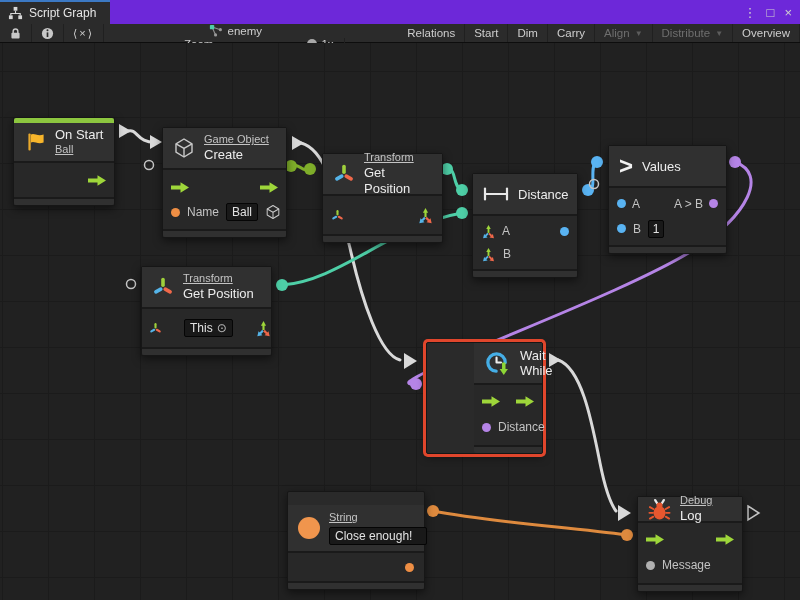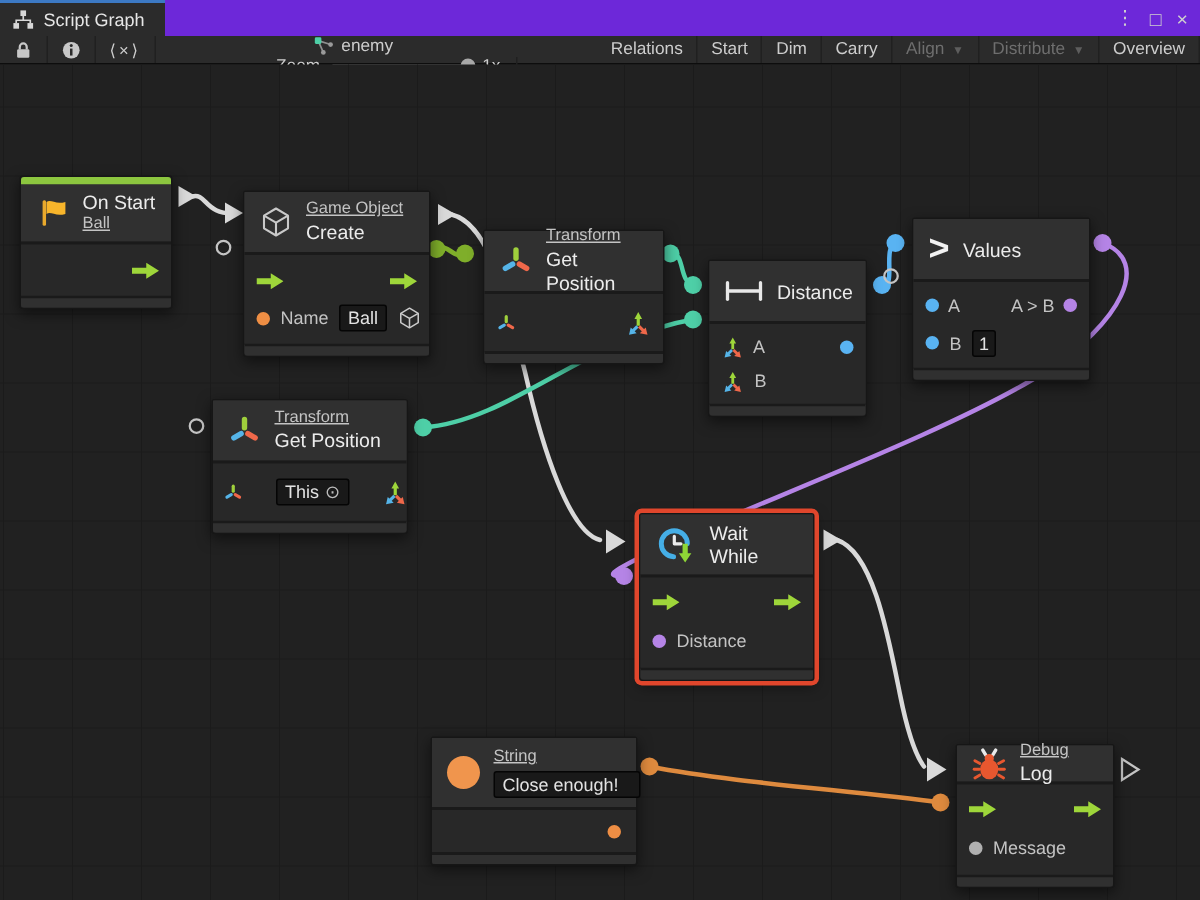--- a/index.html
+++ b/index.html
@@ -38,21 +38,21 @@
   
   #canvas { position:absolute; left:0; top:43px; width:800px; height:557px; background:#212121;
     background-image:linear-gradient(#1b1b1b 1px, transparent 1px),
                      linear-gradient(90deg,#1b1b1b 1px, transparent 1px);
     background-size:46px 46px; background-position:2px 28px; }
   #wires { position:absolute; left:0; top:0; width:800px; height:557px; z-index:1; }
 
   
   .node { position:absolute; z-index:2; background:#2a2a2a; border:1px solid #161616;
           border-radius:2px; box-shadow:0 3px 9px rgba(0,0,0,.5); color:#e8e8e8; }
-  .node.selected { box-shadow:0 0 0 3px #e0462c, 0 3px 9px rgba(0,0,0,.5); }
+  .node.selected { box-shadow:0 0 0 3px #e0462c, 0 3px 9px rgba(0,0,0,.5);padding-left:47px; }
   .ebar { height:5px; background:#8cc63f; border-radius:2px 2px 0 0; }
   .nh { background:#303030; display:flex; align-items:center; gap:9px; padding:0 10px; }
   .nh .tcol { display:flex; flex-direction:column; justify-content:flex-end; line-height:1.25; }
   .t-big { font-size:13px; color:#ececec; }
   .t-small { font-size:11px; color:#c4c4c4;text-decoration:underline; }
   .nb { border-top:2px solid #1a1a1a; background:#282828; padding:6px 8px; display:flex;
         flex-direction:column; gap:3px; }
   .nf { border-top:2px solid #1a1a1a; background:#303030; height:8px; border-radius:0 0 2px 2px; }
   .prow { display:flex; align-items:center; gap:7px; min-height:22px; font-size:12px; color:#c3c3c3; }
   .prow.spread { justify-content:space-between; }
@@ -458,21 +458,21 @@
         </div>
         <div class="prow" style="min-height:24px;">
           <span class="dot purple"></span>
           <span>Distance</span>
         </div>
       </div>
       <div class="nf"></div>
     </div>
 
     <div class="node" style="left:287px; top:448px; width:138px;">
-      <div class="nh" style="height:46px;">
+      <div class="nh" style="height:46px;margin-top:13px;">
         <span class="bigorange"></span>
         <div class="tcol" style="gap:2px;">
           <span class="t-small">String</span>
           <span class="field" style="width:98px;">Close enough!</span>
         </div>
       </div>
       <div class="nb" style="padding:4px 10px;">
         <div class="prow endr" style="min-height:20px;">
           <span class="dot orange"></span>
         </div>

